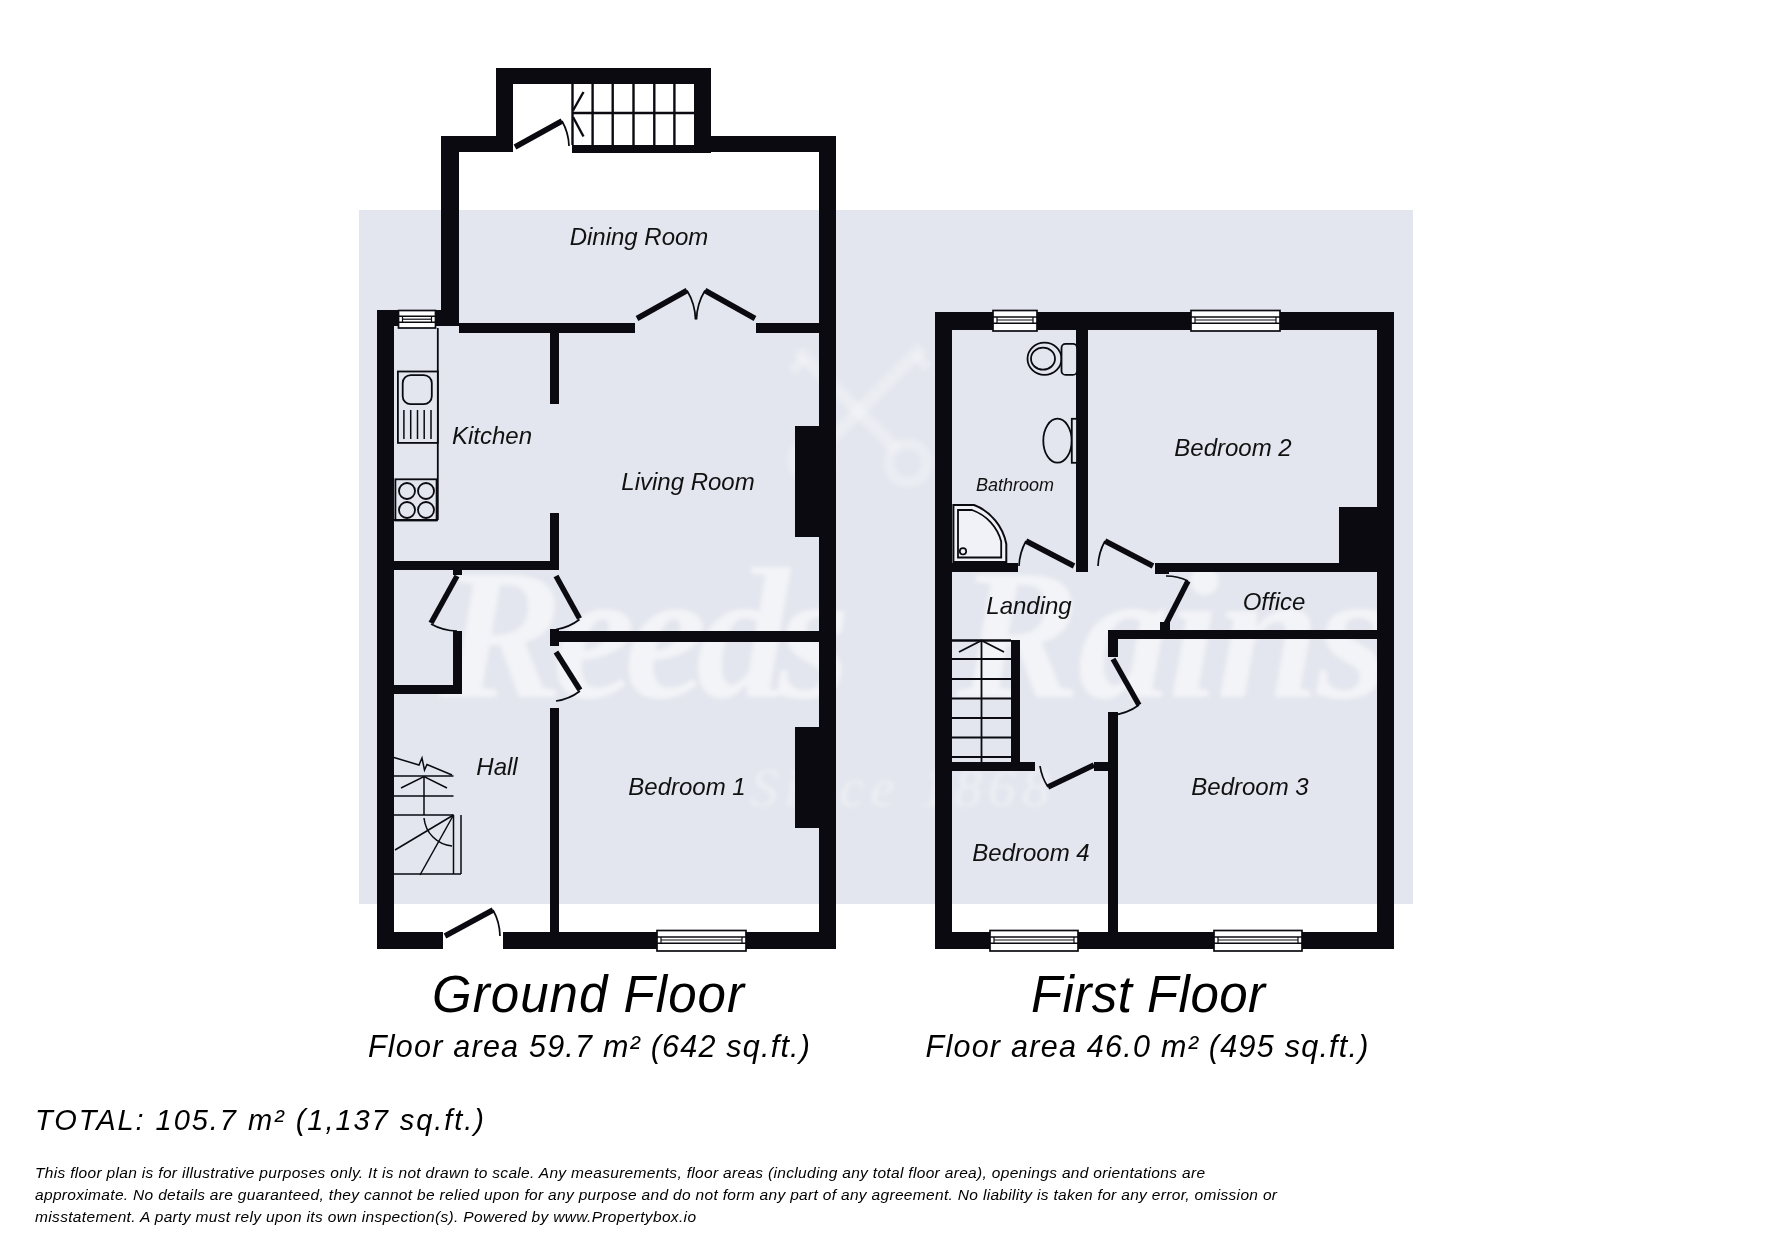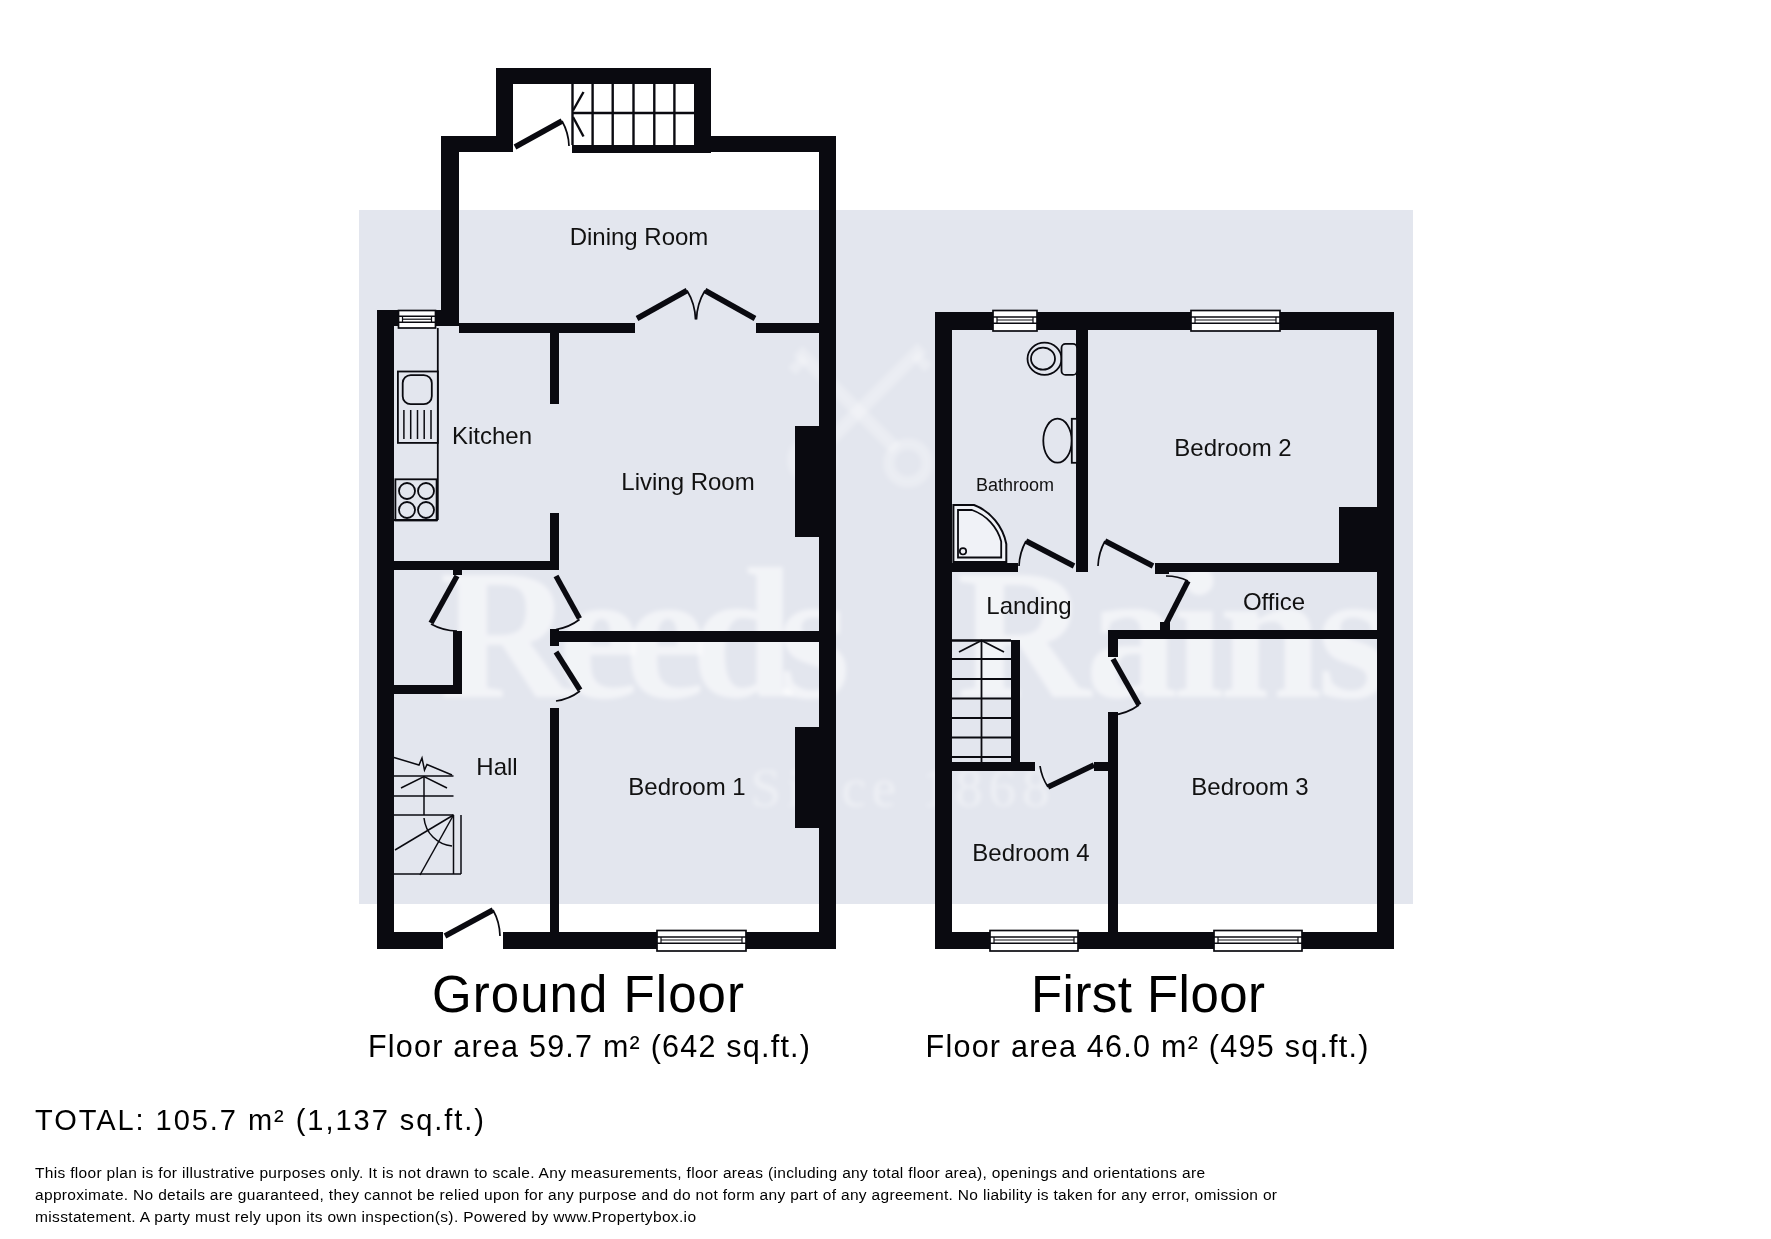--- a/index.html
+++ b/index.html
@@ -1,17 +1,17 @@
 <!DOCTYPE html>
 <html><head>
 <meta charset="utf-8">
 <style>
   html,body{margin:0;padding:0;background:#ffffff;}
   .page{position:relative;width:1771px;height:1239px;background:#ffffff;overflow:hidden;
-        font-family:"Liberation Sans", sans-serif;}
+        font-family:"Liberation Sans", sans-serif;font-style:italic;}
   svg{position:absolute;left:0;top:0;}
   text{font-family:"Liberation Sans", sans-serif;}
   .wm{font-family:"Liberation Serif", serif;}
 </style>
 </head>
 <body>
 <div class="page">
 <svg width="1771" height="1239" viewBox="0 0 1771 1239">
 
   <rect x="359" y="210" width="1054" height="694" fill="#e3e6ee"></rect>

